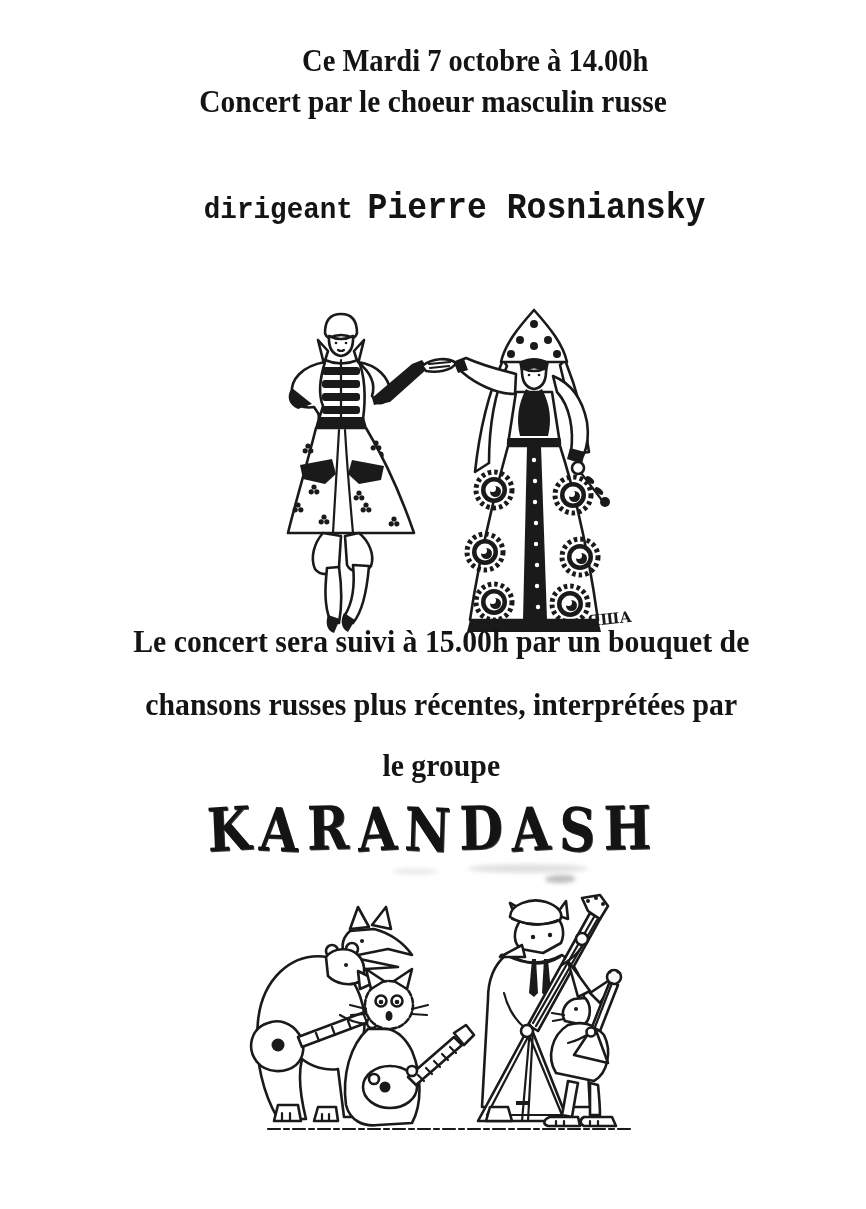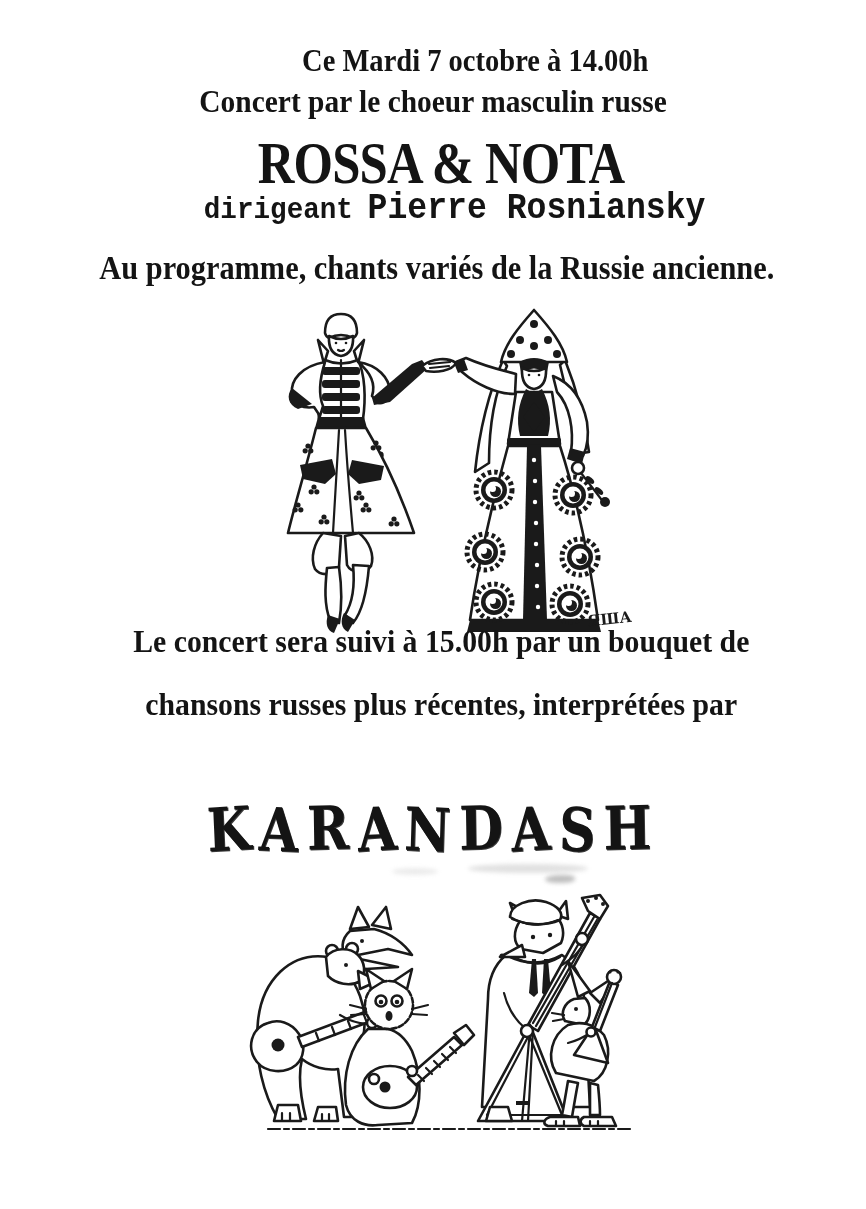--- a/index.html
+++ b/index.html
@@ -49,33 +49,27 @@
 <div class="page">
 
   <div class="line date-line">
     <span class="inner">Ce Mardi 7 octobre à 14.00h</span>
   </div>
 
   <div class="line event-line">
     <span class="inner">Concert par le choeur masculin russe</span>
   </div>
 
-  <div class="line choir-name">
-    <span class="inner">ROSSA &amp; NOTA</span>
-  </div>
 
   <div class="line director-line">
     <span class="inner">
       <span class="director-label">dirigeant</span><span>Pierre Rosniansky</span>
     </span>
   </div>
 
-  <div class="line programme-line">
-    <span class="inner">Au programme, chants variés de la Russie ancienne.</span>
-  </div>
 
   <svg class="dancers-svg" width="436" height="344" viewBox="0 0 436 344" role="img">
     <defs>
       <g id="trefoil">
         <circle cx="0" cy="-3" r="2.6"></circle>
           <circle cx="-2.8" cy="1.8" r="2.6"></circle>
           <circle cx="2.8" cy="1.8" r="2.6"></circle>
       </g>
       <g id="rosette">
         <circle r="18" fill="none" stroke="#1a1a1a" stroke-width="5" stroke-dasharray="3.5,3"></circle>
@@ -180,20 +174,23 @@
 
     <text x="384" y="322" font-size="15" font-weight="bold" fill="#1a1a1a" transform="rotate(-6 384 322)" text-anchor="middle">ЯША</text>
   </svg>
 
   <div class="line followup-1">
     <span class="inner">Le concert sera suivi à 15.00h par un bouquet de</span>
   </div>
   <div class="line followup-2">
     <span class="inner">chansons russes plus récentes, interprétées par</span>
   </div>
+  <div class="line followup-3">
+    <span class="inner">le groupe</span>
+  </div>
 
   <div class="line karandash">
     <span class="inner"><span>K</span><span>A</span><span>R</span><span>A</span><span>N</span><span>D</span><span>A</span><span>S</span><span>H</span></span>
   </div>
 
   <div class="smudge smudge-1"></div>
   <div class="smudge smudge-2"></div>
   <div class="smudge smudge-3"></div>
 
   <svg class="band-svg" width="404" height="252" viewBox="0 0 404 252" role="img">

